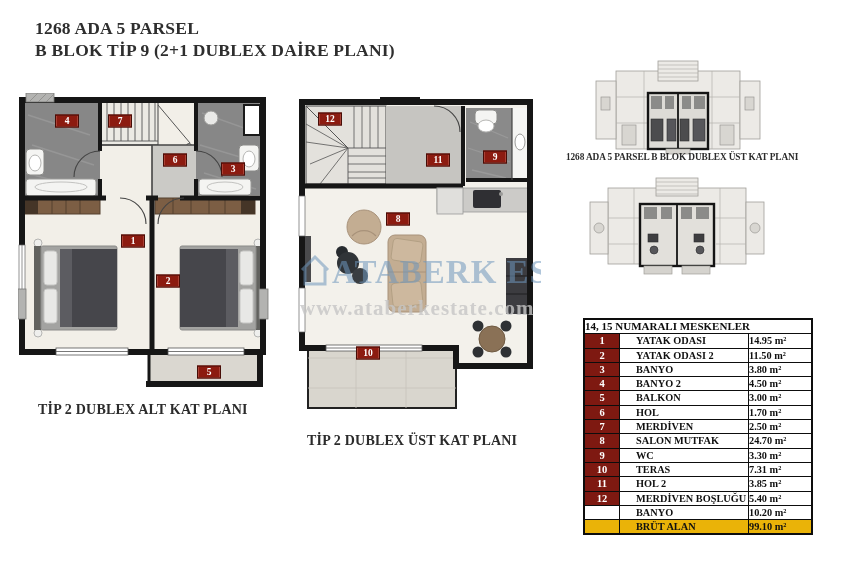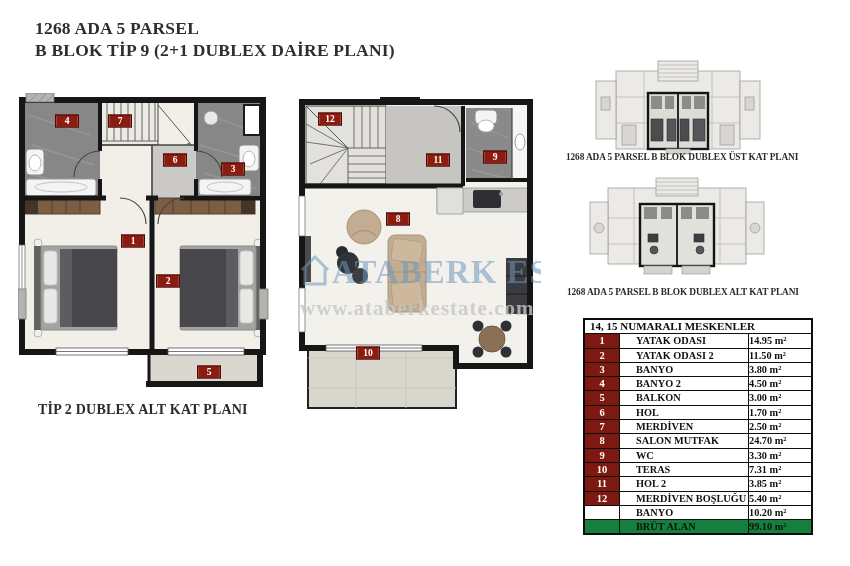--- a/index.html
+++ b/index.html
@@ -16,23 +16,23 @@
          color:#fff;font-size:9.5px;font-weight:bold;display:flex;align-items:center;
          justify-content:center;transform:translate(-50%,-50%);line-height:1;}
   
   .areatable{position:absolute;left:583px;top:318px;border-collapse:collapse;table-layout:fixed;
              background:#fff;border:2px solid #0d0d0d;}
   .areatable td{border:1.5px solid #0d0d0d;font-weight:bold;color:#101010;background:#fff;
                 height:13.3px;line-height:13.3px;white-space:nowrap;overflow:hidden;padding:0;}
   .areatable td.c-num{width:34px;background:#7E1911;color:#ffffff;text-align:center;font-size:10.5px;}
   .areatable td.c-name{width:112px;font-size:10.3px;padding-left:16px;text-align:left;}
   .areatable td.c-area{width:62px;font-size:10.3px;text-align:left;}
-  .areatable tr.t-head td{font-size:11px;padding-left:5px;text-align:left;background:#fff;color:#0d0d0d;}
+  .areatable tr.t-head td{font-size:11px;text-align:left;background:#fff;color:#0d0d0d;}
   .areatable tr.t-sum td.c-num{background:#ffffff;}
-  .areatable tr.t-total td{background:#15803d;color:#111;}
+  .areatable tr.t-total td{background:#eab308;color:#111;}
   
   .wm-wrap{position:absolute;left:0;top:0;width:245px;height:325px;overflow:hidden;pointer-events:none;}
   .wm-brand{position:absolute;left:36px;top:158px;font-size:33px;font-weight:bold;letter-spacing:1px;
             color:rgba(110,150,188,0.55);white-space:nowrap;}
   .wm-url{position:absolute;left:4px;top:200px;font-size:21px;font-weight:bold;letter-spacing:1px;
           color:rgba(198,198,198,0.8);white-space:nowrap;}
   .wm-house{position:absolute;left:3px;top:156px;}
 </style>
 </head>
 <body>
@@ -219,20 +219,21 @@
       <div class="wm-url">www.ataberkestate.com</div>
     </div>
     <div class="badge" style="left:34px;top:23px">12</div>
     <div class="badge" style="left:142px;top:64px">11</div>
     <div class="badge" style="left:199px;top:61px">9</div>
     <div class="badge" style="left:102px;top:123px">8</div>
     <div class="badge" style="left:72px;top:257px">10</div>
   </div>
 
   <div class="caption cap-main" style="left:38px;top:402px">TİP 2 DUBLEX ALT KAT PLANI</div>
+  <div class="caption cap-main" style="left:307px;top:433px">TİP 2 DUBLEX ÜST KAT PLANI</div>
 
   <div class="plan" style="left:592px;top:57px;width:172px;height:100px;">
     <svg width="172" height="100" viewBox="0 0 172 100">
       <g fill="#eceae6" stroke="#a09e9a" stroke-width="0.8">
         <rect x="24" y="14" width="124" height="78"></rect>
         <rect x="4" y="24" width="20" height="58"></rect>
         <rect x="148" y="24" width="20" height="58"></rect>
         <rect x="66" y="4" width="40" height="20"></rect>
       </g>
       <path d="M66 8H106 M66 12H106 M66 16H106 M66 20H106" stroke="#b5b3ae" stroke-width="0.7"></path>
@@ -285,21 +286,20 @@
       <g stroke="#2c2c2e" stroke-width="0.6">
         <rect x="60" y="58" width="10" height="8" fill="#3e3e40"></rect>
         <rect x="106" y="58" width="10" height="8" fill="#3e3e40"></rect>
         <circle cx="66" cy="74" r="4" fill="#56565a"></circle>
         <circle cx="112" cy="74" r="4" fill="#56565a"></circle>
       </g>
       <rect x="56" y="90" width="28" height="8" fill="#d5d3ce" stroke="#a09e99" stroke-width="0.7"></rect>
       <rect x="94" y="90" width="28" height="8" fill="#d5d3ce" stroke="#a09e99" stroke-width="0.7"></rect>
     </svg>
   </div>
-  <div class="caption cap-small" style="left:567px;top:287px">1268 ADA 5 PARSEL B BLOK DUBLEX ALT KAT PLANI</div>
 
   <table class="areatable">
     <tbody>
         <tr class="t-head">
       <td colspan="3">14, 15  NUMARALI MESKENLER</td>
     </tr>
     <tr>
       <td class="c-num">1</td>
       <td class="c-name">YATAK ODASI</td>
       <td class="c-area">14.95 m²</td>

